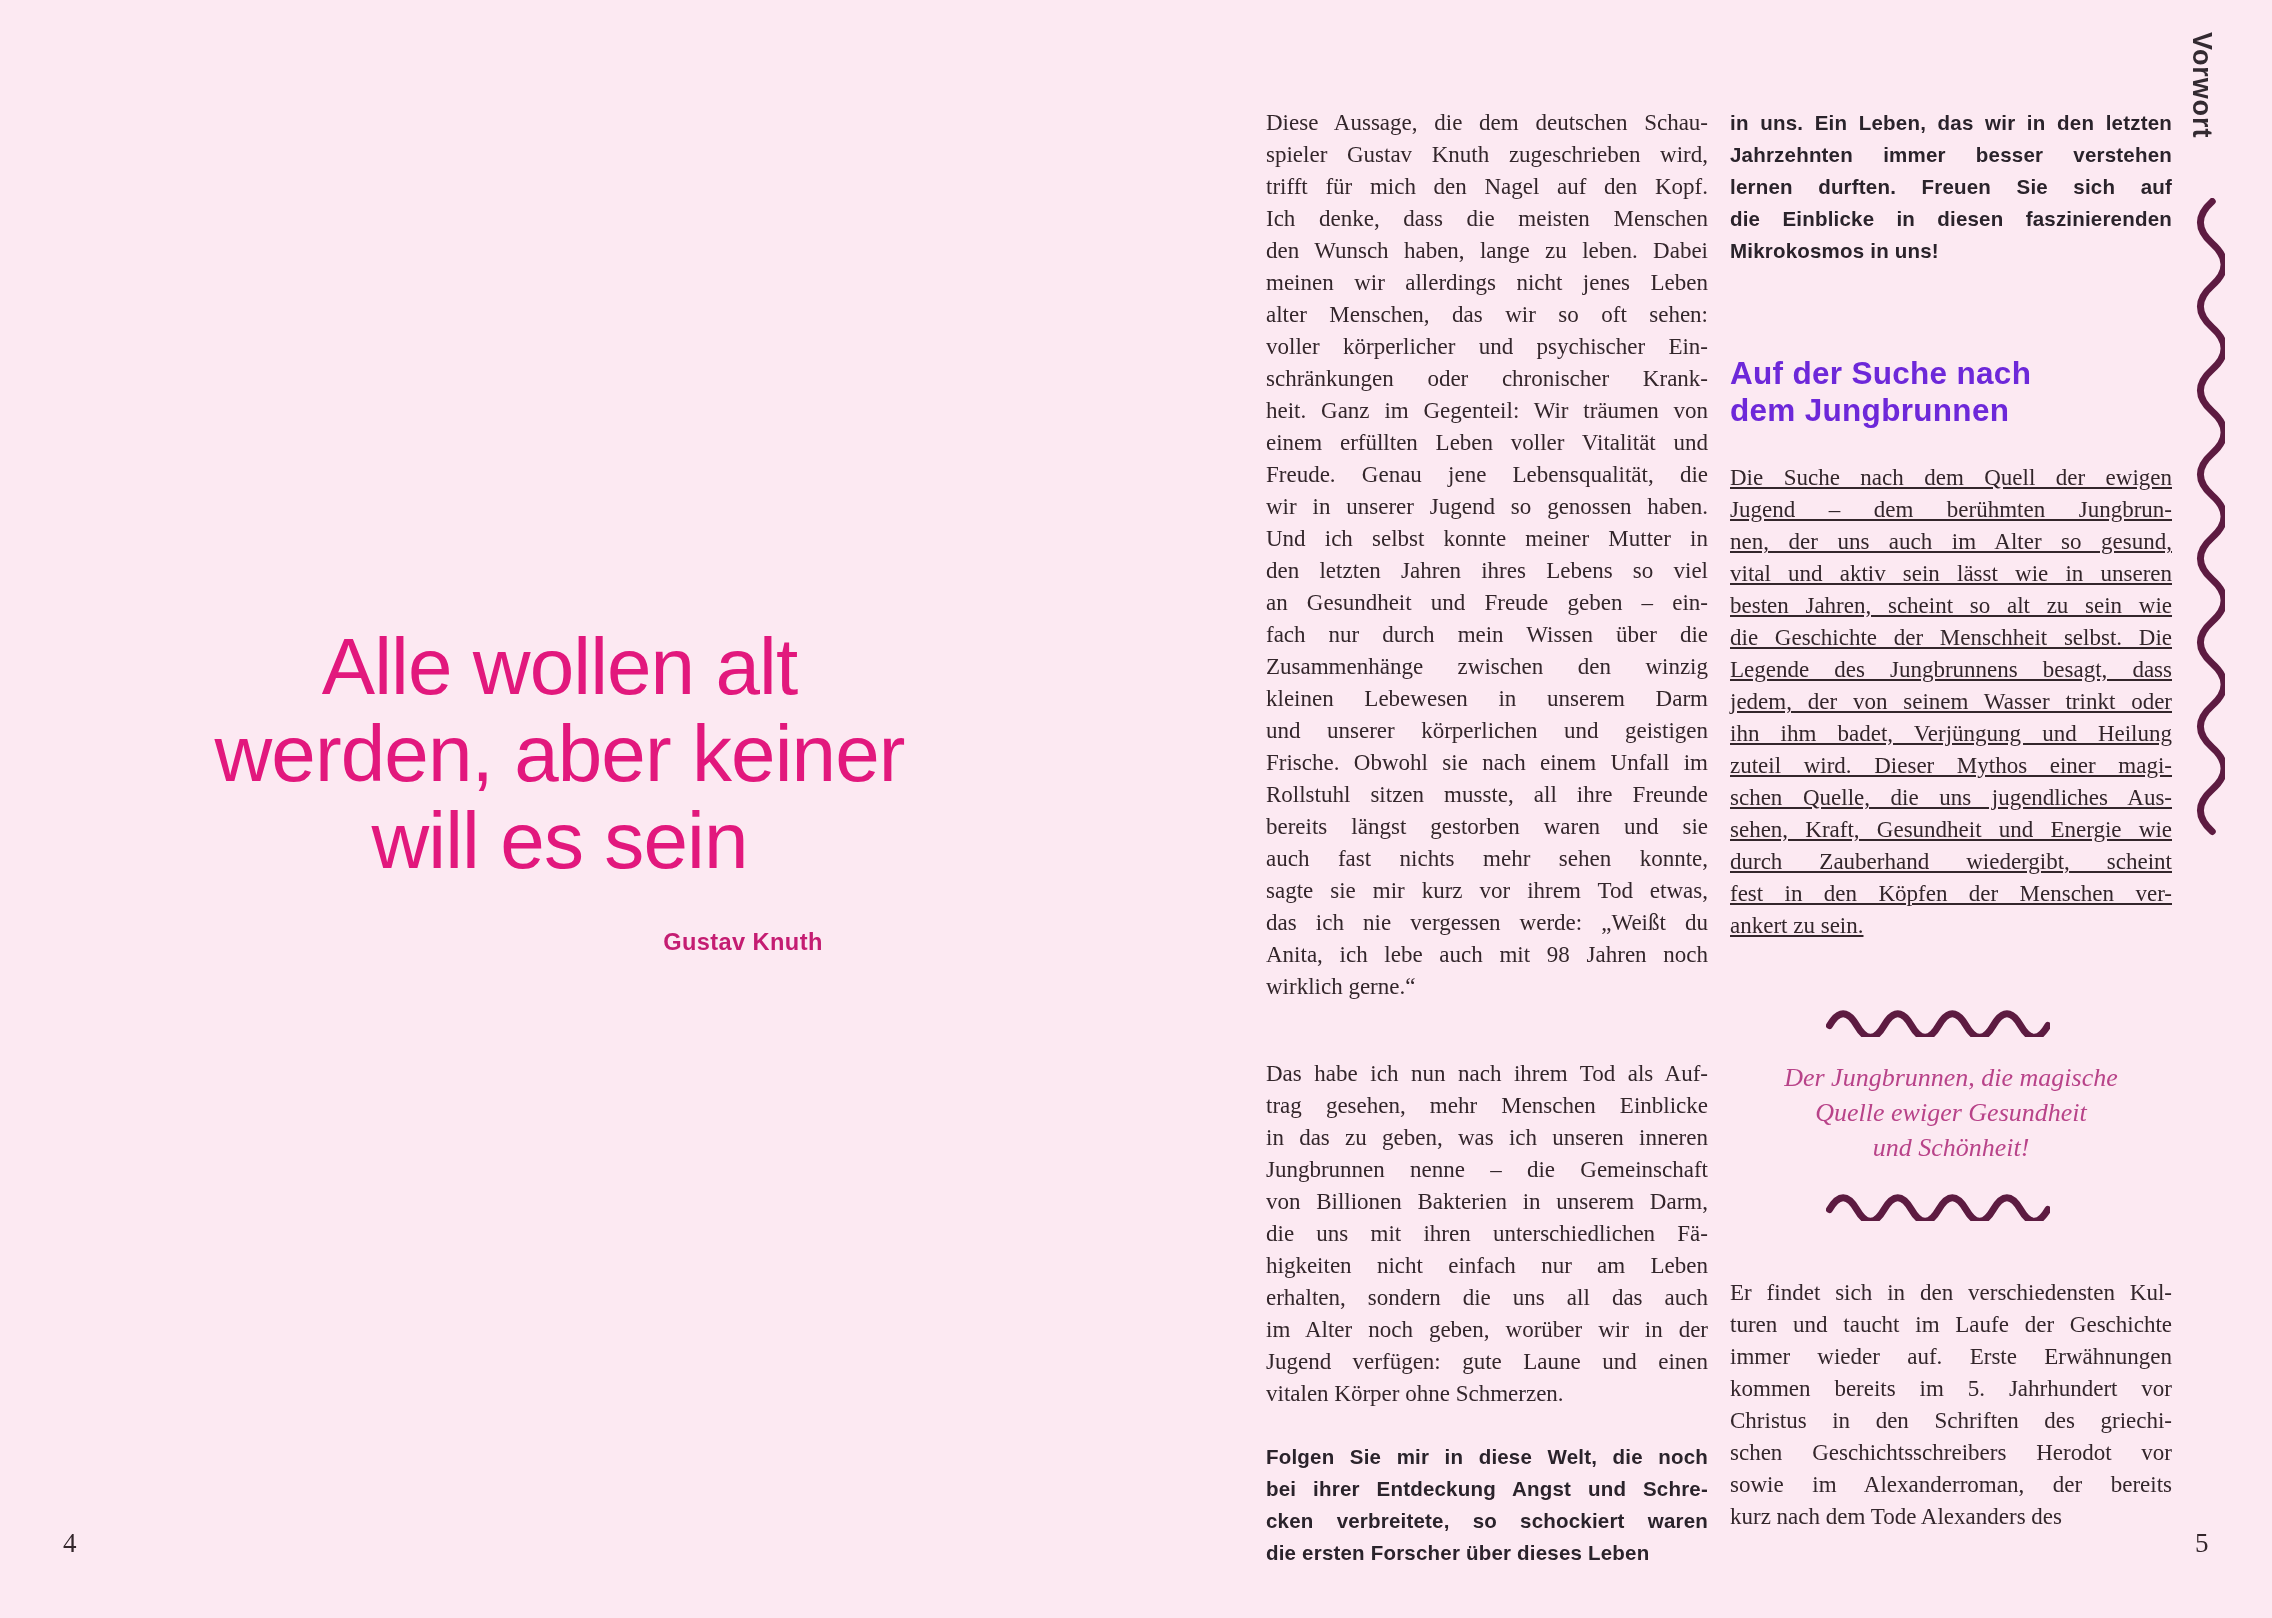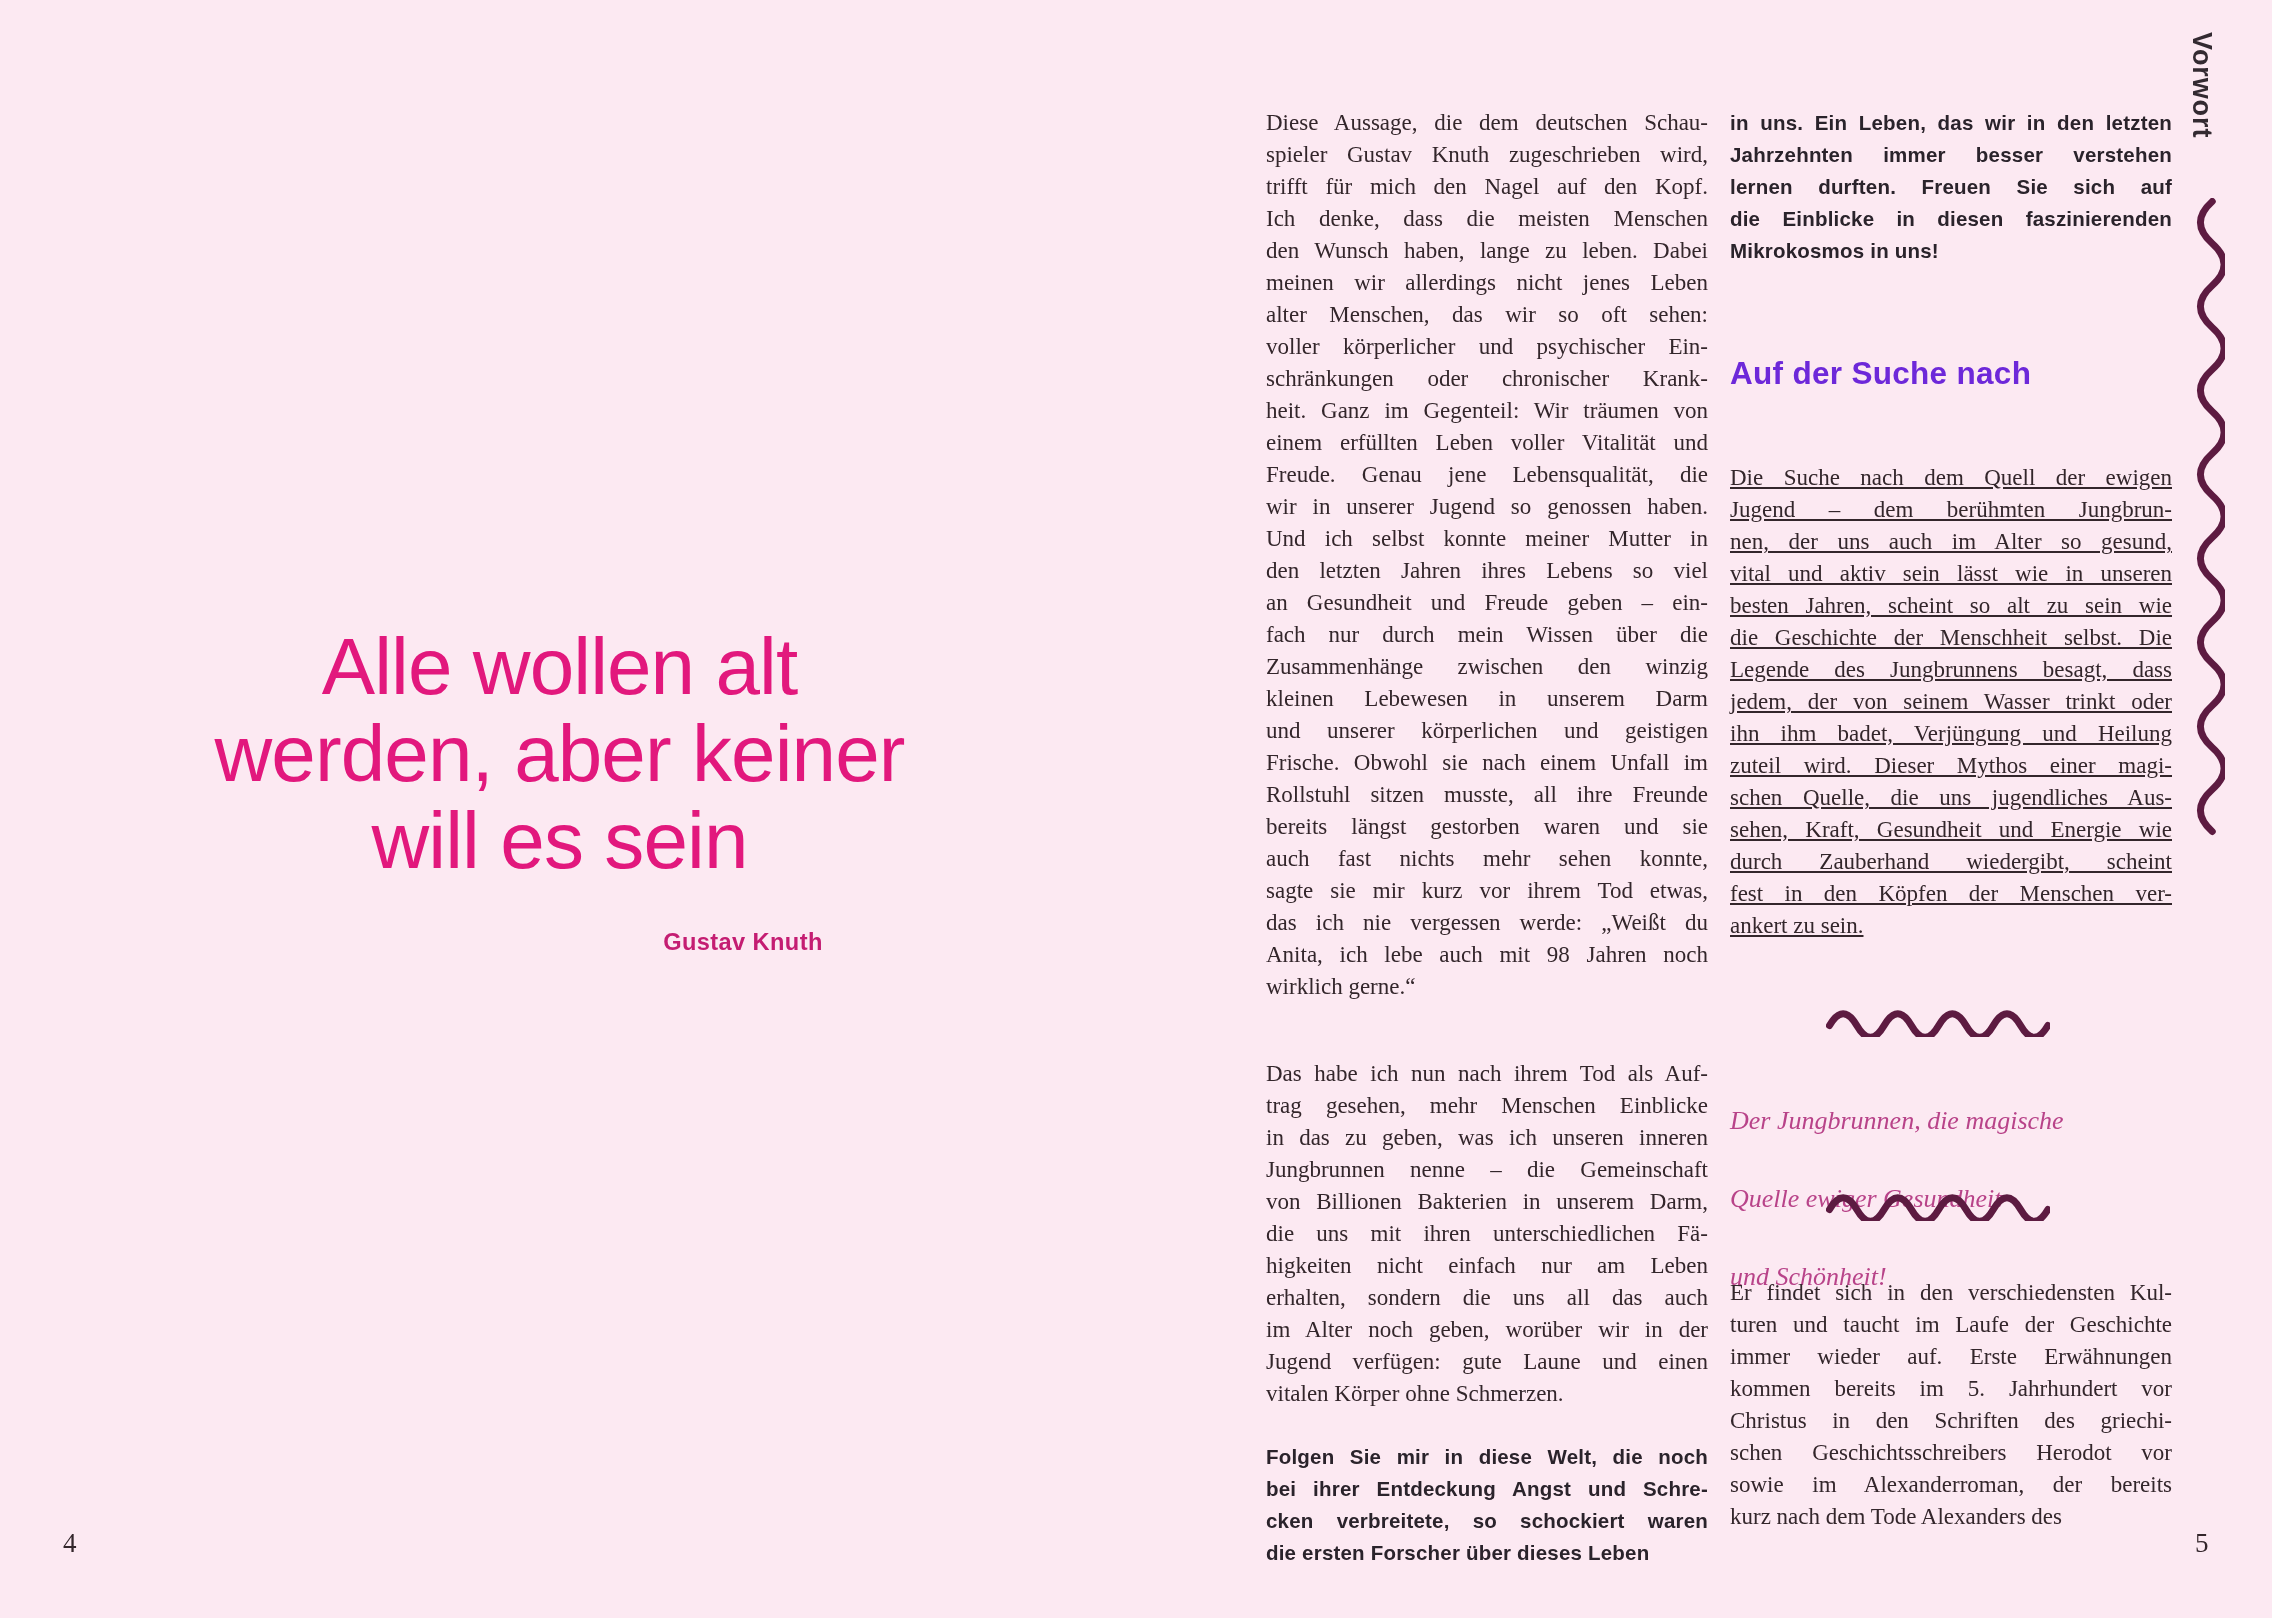--- a/index.html
+++ b/index.html
@@ -58,21 +58,21 @@
   }
   .heading .ln{text-align:left;}
   #col2-para1{left:1730px;top:462px;text-decoration:underline;}
   #col2-para2{left:1730px;top:1277px;}
   
   .quote{
     position:absolute;left:1730px;top:1060px;width:442px;
     font-style:italic;font-size:26px;line-height:35px;
     color:#b84389;
   }
-  .quote .ln{margin-top:43px;}
+  .quote .ln{text-align:center;}
   .wave-h{position:absolute;left:1826px;width:224px;height:30px;}
   #wave-top{top:1007px;}
   #wave-bottom{top:1191px;}
   
   .vorwort{
     position:absolute;left:2186px;top:31.5px;height:262px;
     writing-mode:vertical-rl;
     font-family:"Liberation Sans", sans-serif;
     font-weight:700;font-size:27px;color:#332a31;
     letter-spacing:0.9px;
@@ -149,20 +149,21 @@
 
   <div class="col boldsans" id="col1-bold">
       <div class="ln">Folgen Sie mir in diese Welt, die noch</div>
       <div class="ln">bei ihrer Entdeckung Angst und Schre-</div>
       <div class="ln">cken verbreitete, so schockiert waren</div>
       <div class="ln">die ersten Forscher über dieses Leben</div>
     </div>
 
   <div class="heading">
       <div class="ln">Auf der Suche nach</div>
+      <div class="ln">dem Jungbrunnen</div>
     </div>
 
   <div class="col serif" id="col2-para1">
       <div class="ln">Die Suche nach dem Quell der ewigen</div>
       <div class="ln">Jugend – dem berühmten Jungbrun-</div>
       <div class="ln">nen, der uns auch im Alter so gesund,</div>
       <div class="ln">vital und aktiv sein lässt wie in unseren</div>
       <div class="ln">besten Jahren, scheint so alt zu sein wie</div>
       <div class="ln">die Geschichte der Menschheit selbst. Die</div>
       <div class="ln">Legende des Jungbrunnens besagt, dass</div>

